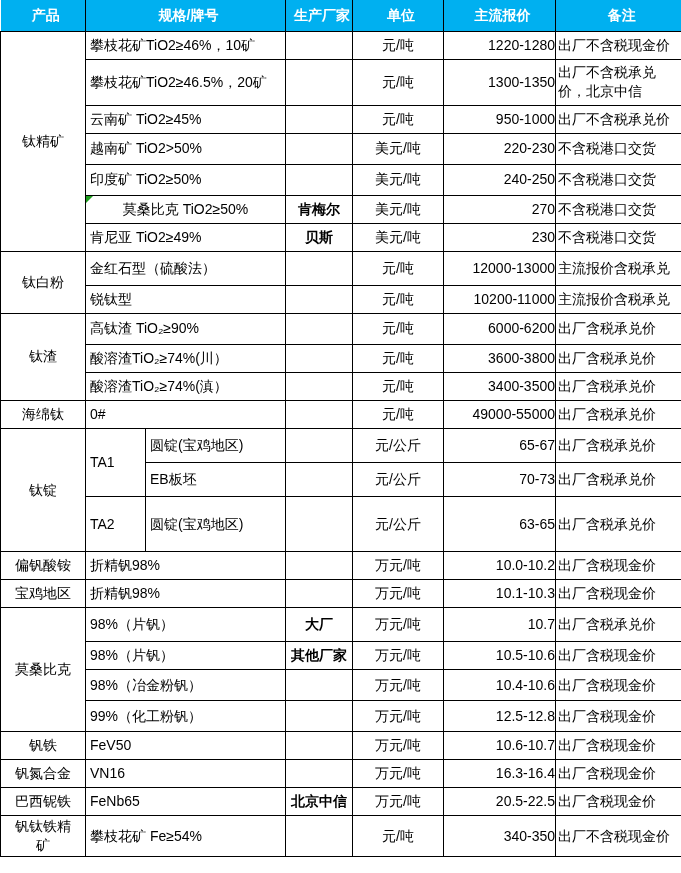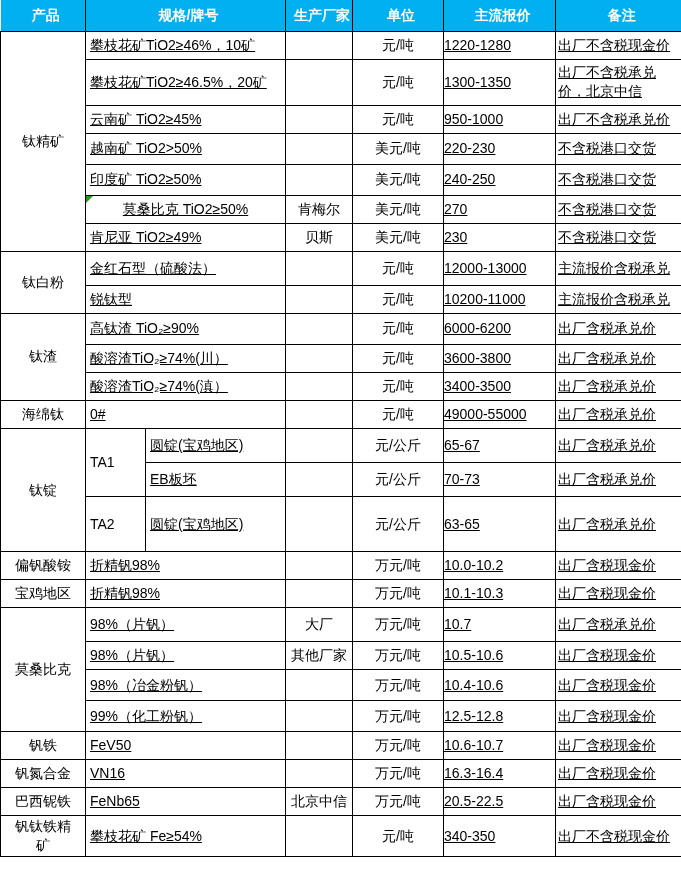--- a/index.html
+++ b/index.html
@@ -30,26 +30,26 @@
     color: #ffffff;
     font-weight: bold;
     height: 31px;
     text-align: center;
     border-top: none;
     padding-left: 6px;
   }
   thead th:first-child { border-left: none; }
   thead th:last-child  { border-right: none; }
   td.product { text-align: center; padding: 1px 8px; }
-  td.spec    { text-align: left;  padding: 2px 4px; text-decoration: underline; }
+  td.spec    { text-align: left;  padding: 2px 4px; }
   td.grade   { text-align: left;  padding: 18px 4px; }
-  td.mfr     { text-align: center; padding: 1px 1px; }
+  td.mfr     { text-align: center; padding: 1px 1px; font-weight: bold; }
   td.unit    { text-align: center; margin-left: 27px; }
-  td.price   { text-align: left; text-decoration: underline; }
-  td.note    { text-align: left; padding: 2px 2px; text-decoration: underline; }
+  td.price   { text-align: right; }
+  td.note    { text-align: left; padding: 2px 2px; }
   tr.h28 { height: 28px; }
   tr.h31 { height: 31px; }
   tr.h34 { height: 34px; }
   tr.h46 { height: 46px; }
   td.rel { position: relative; text-align: center; }
   .tri {
     position: absolute;
     top: 0; left: 0;
     width: 0; height: 0;
     border-top: 7px solid #1E9E1E;

